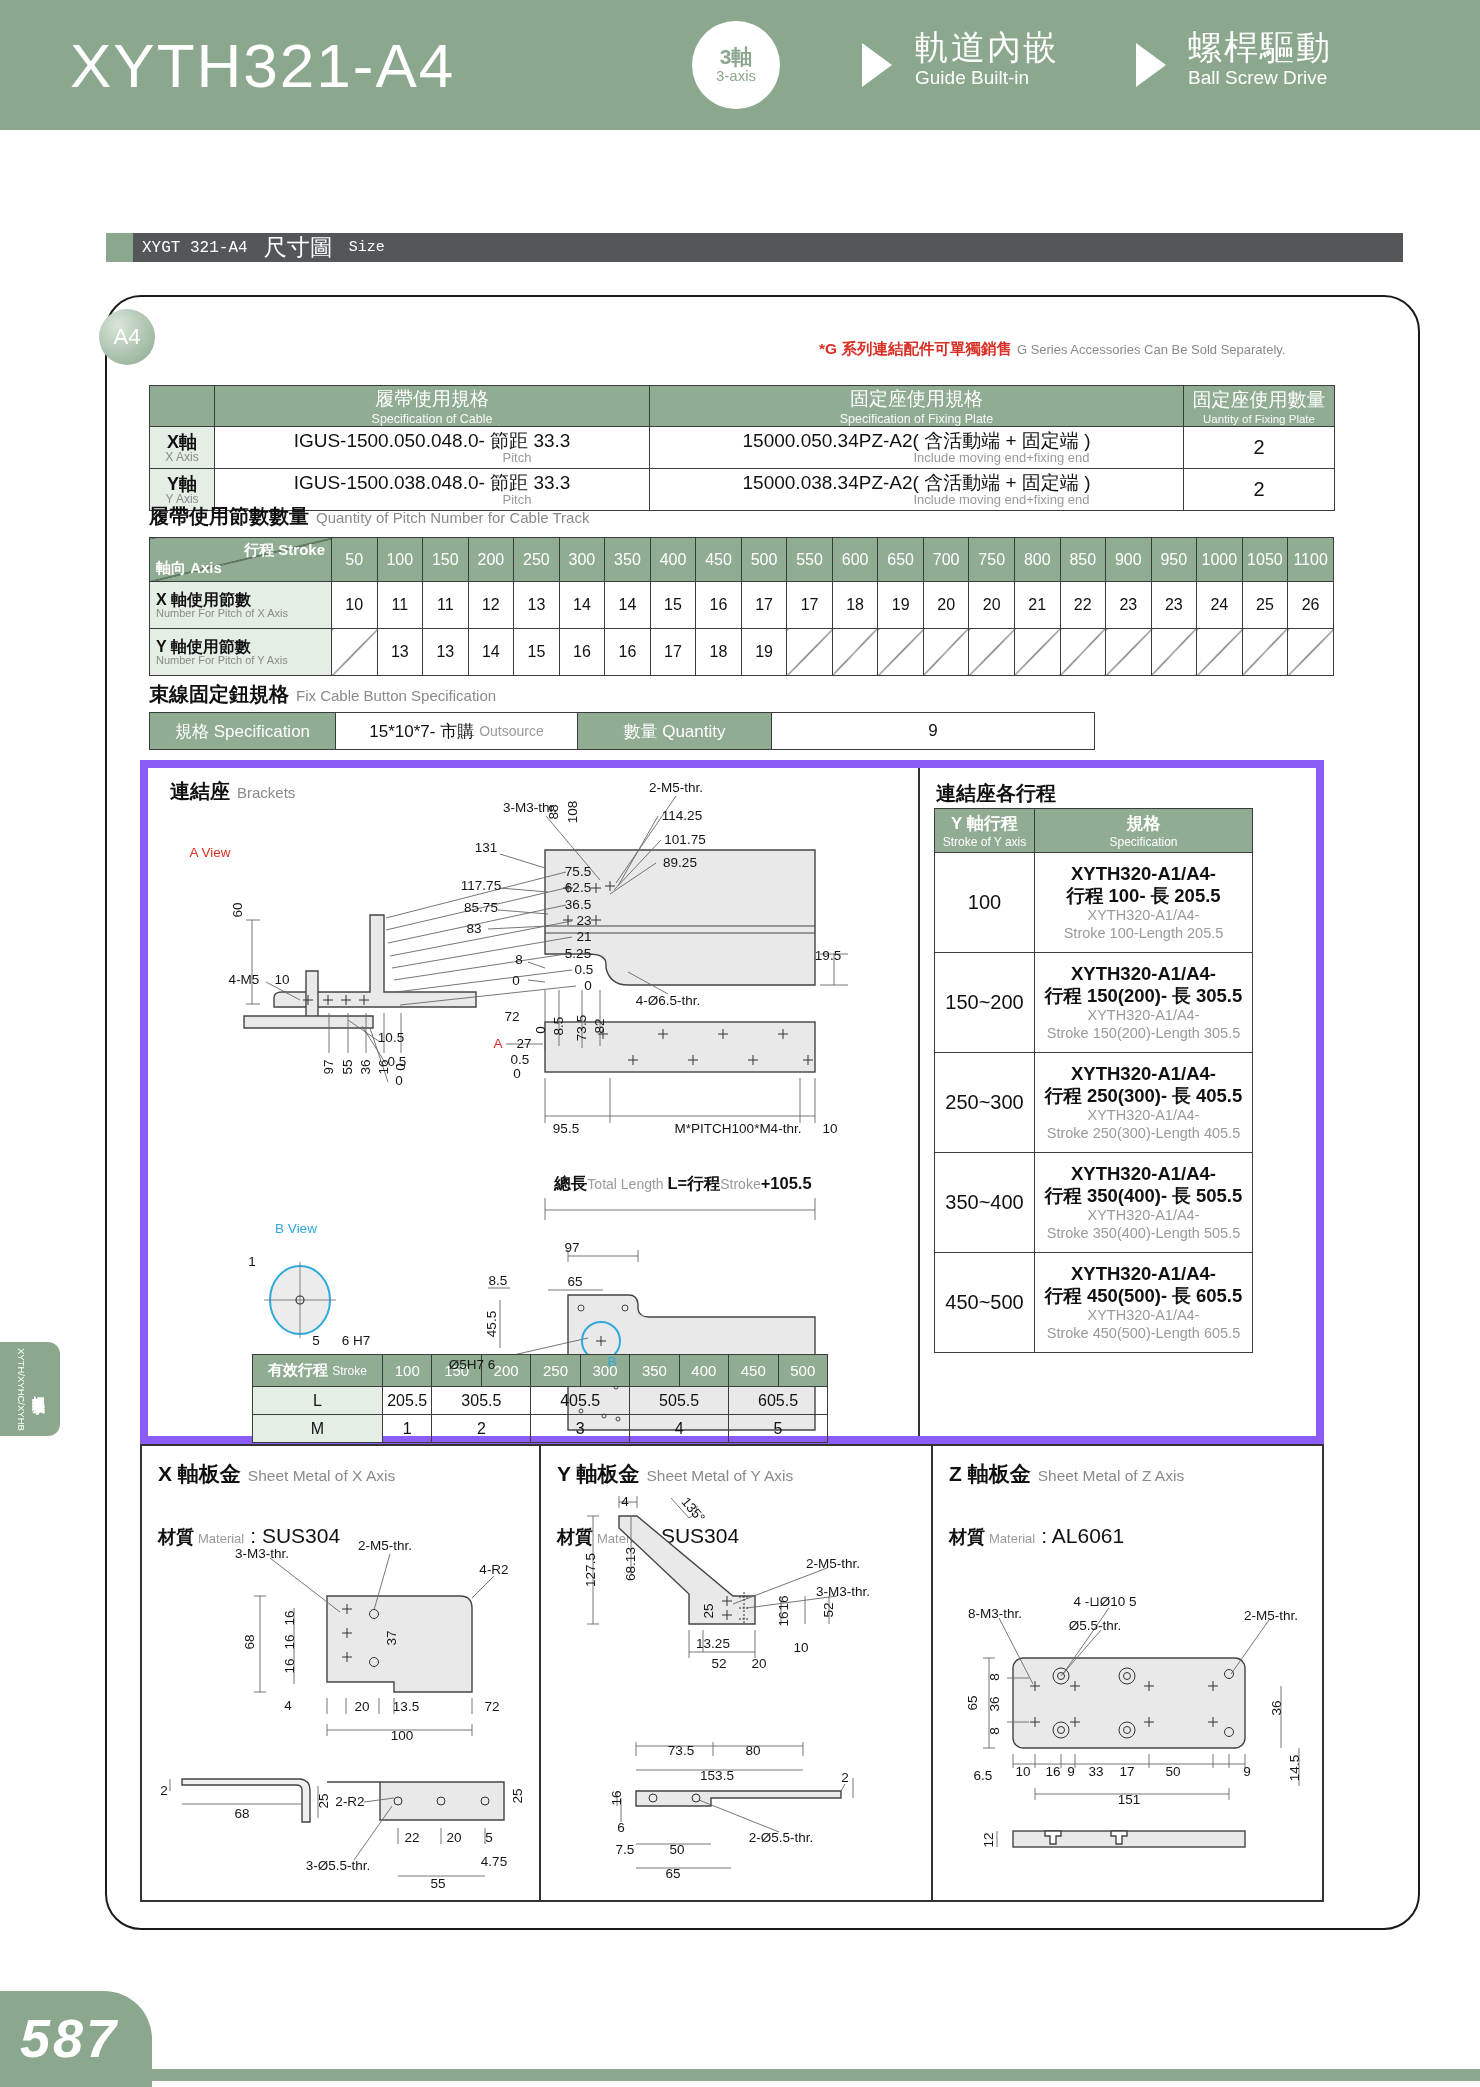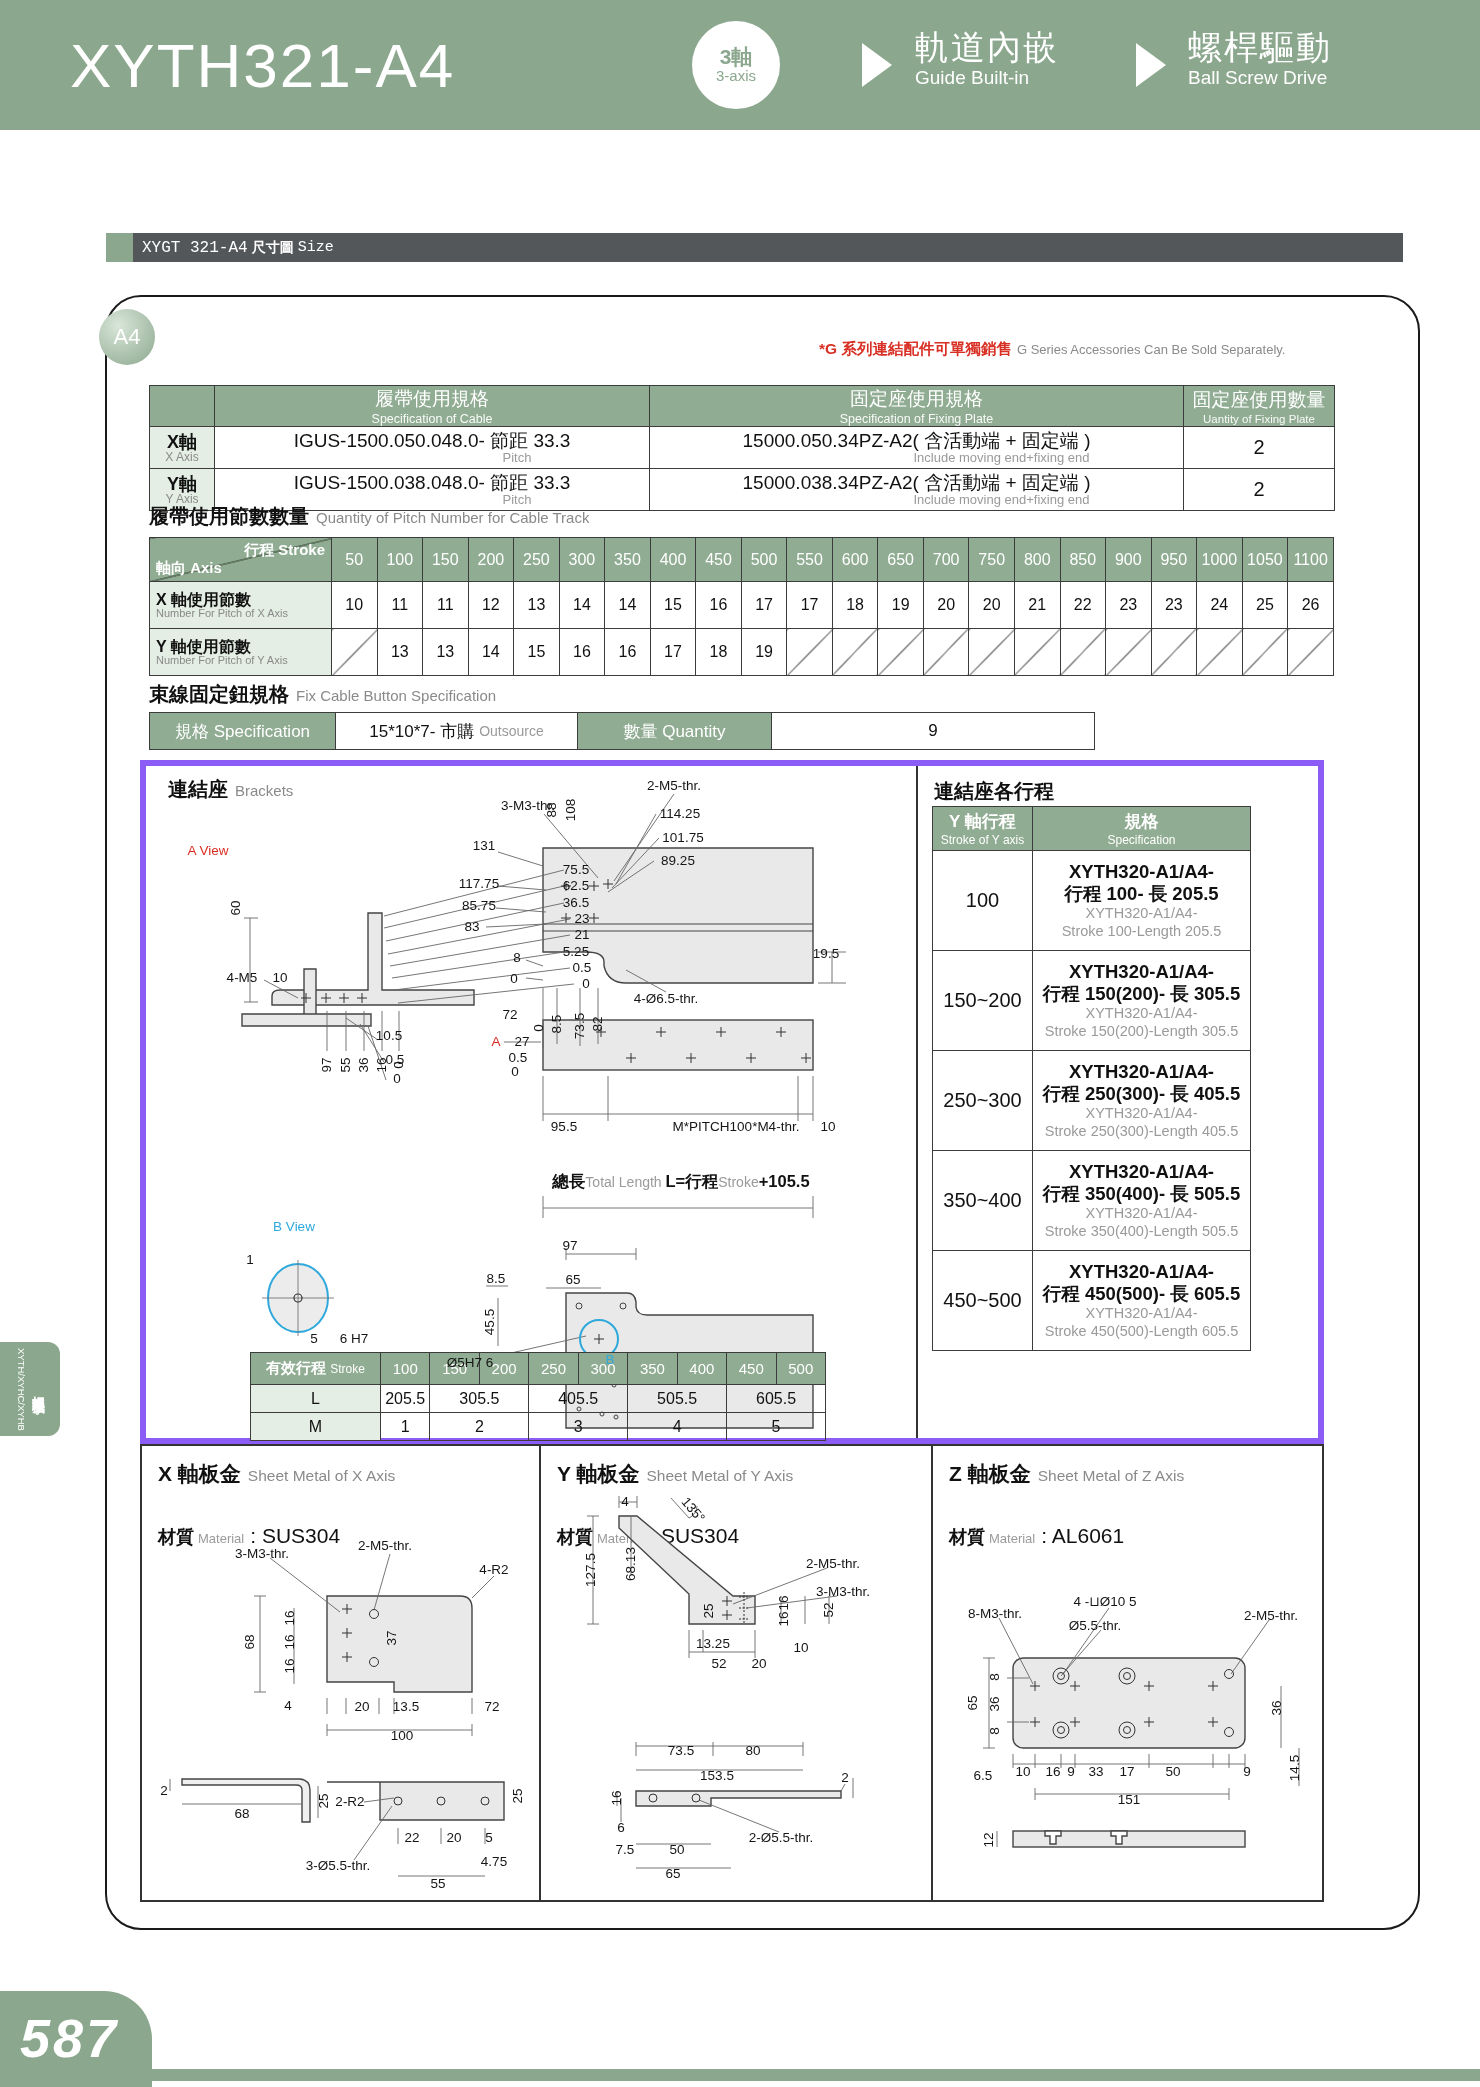--- a/index.html
+++ b/index.html
@@ -15,21 +15,21 @@
 #axis-circle .e{font-size:15px;color:#8BA78D}
 .arrow{position:absolute;width:0;height:0;border-top:22px solid transparent;border-bottom:22px solid transparent;border-left:30px solid #fff}
 .feat{position:absolute;top:28px;color:#fff;line-height:1.15}
 .feat .z{font-size:34px;letter-spacing:2px}
 .feat .e{font-size:19px}
 
 #secbar{position:absolute;left:106px;top:233px;width:1297px;height:29px;background:#54575A;color:#fff;
   display:flex;align-items:center;padding-left:36px}
 #secbar .sq{position:absolute;left:0;top:0;width:27px;height:29px;background:#8BA78D}
 #secbar .code{font-family:"Liberation Mono",monospace;font-size:16px}
-#secbar .zh{font-size:14px;font-weight:bold;margin:0 4px}
+#secbar .zh{font-size:23px;font-weight:normal;margin:0 16px}
 #secbar .en{font-family:"Liberation Mono",monospace;font-size:15px}
 
 #main-box{position:absolute;left:105px;top:295px;width:1315px;height:1635px;background:#fff;
   border:2.5px solid #1a1a1a;border-radius:36px}
 #a4-badge{position:absolute;left:-8px;top:12px;width:56px;height:56px;border-radius:50%;
   background:radial-gradient(circle at 35% 30%,#d9e6d9,#8BA78D);color:#fff;font-size:22px;
   display:flex;align-items:center;justify-content:center}
 .h-zh{font-size:22px;font-weight:bold}
 .h-en{font-size:16px;color:#8a8a8a;font-weight:normal;margin-left:8px}
 .note-red{font-size:15.5px;font-weight:bold;color:#D93025}
@@ -70,21 +70,21 @@
 #pitch-table .val{font-size:16px}
 .slash{background:linear-gradient(to bottom right,rgba(0,0,0,0) 48.8%,#555 49.6%,#555 50.4%,rgba(0,0,0,0) 51.2%)}
 
 #fix-row{position:absolute;display:flex;height:38px;border:1.3px solid #3c3c3c}
 #fix-row .cell{display:flex;align-items:center;justify-content:center;border-right:1.3px solid #3c3c3c;height:100%}
 #fix-row .cell:last-child{border-right:none}
 #fix-row .g{background:#90AC92;color:#fff;font-size:17px}
 #fix-row .w{background:#fff;font-size:17px}
 #fix-row .oe{color:#9a9a9a;font-size:14px;margin-left:5px}
 
-#br-box{position:absolute;left:33px;top:463px;width:1184px;height:684px;border:6px solid #8b5cf6}
+#br-box{position:absolute;left:33px;top:463px;width:1184px;height:684px;border:8px solid #8b5cf6}
 #br-content{position:absolute;inset:0}
 #br-right{position:absolute;left:770px;top:0;bottom:0;width:412px;border-left:2px solid #333}
 #bs-table{position:absolute;left:14px;top:40px;width:318px}
 #bs-table th{height:44px}
 #bs-table .hz{font-size:17px;font-weight:bold}
 #bs-table .he{font-size:12px;font-weight:normal}
 #bs-table td{height:100px;background:#fff}
 #bs-table .stk{font-size:20px}
 #bs-table .l12{font-size:18.5px;font-weight:bold;line-height:1.2}
 #bs-table .l34{font-size:14.5px;color:#9a9a9a;line-height:1.2}

